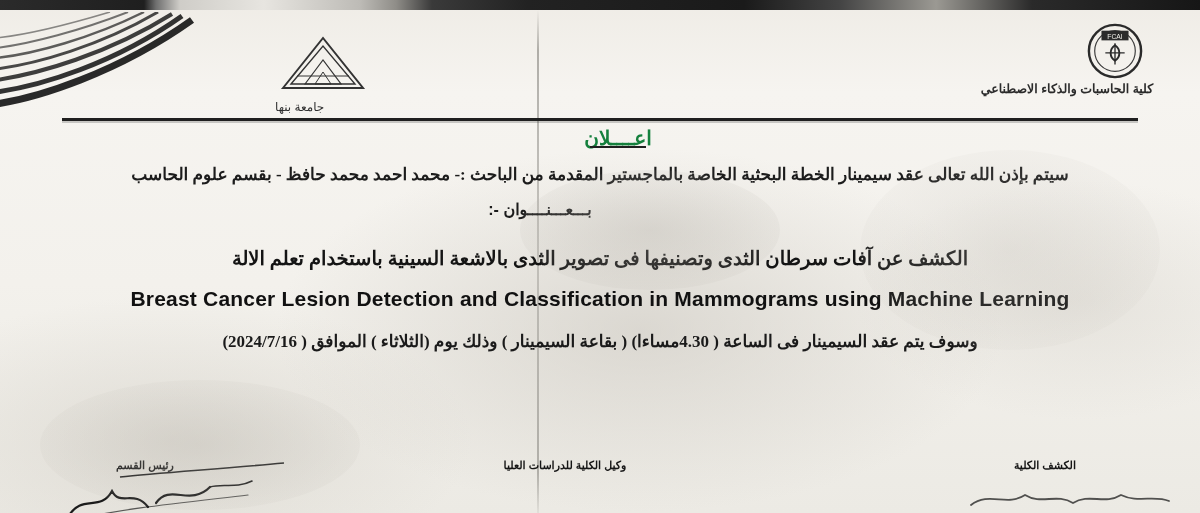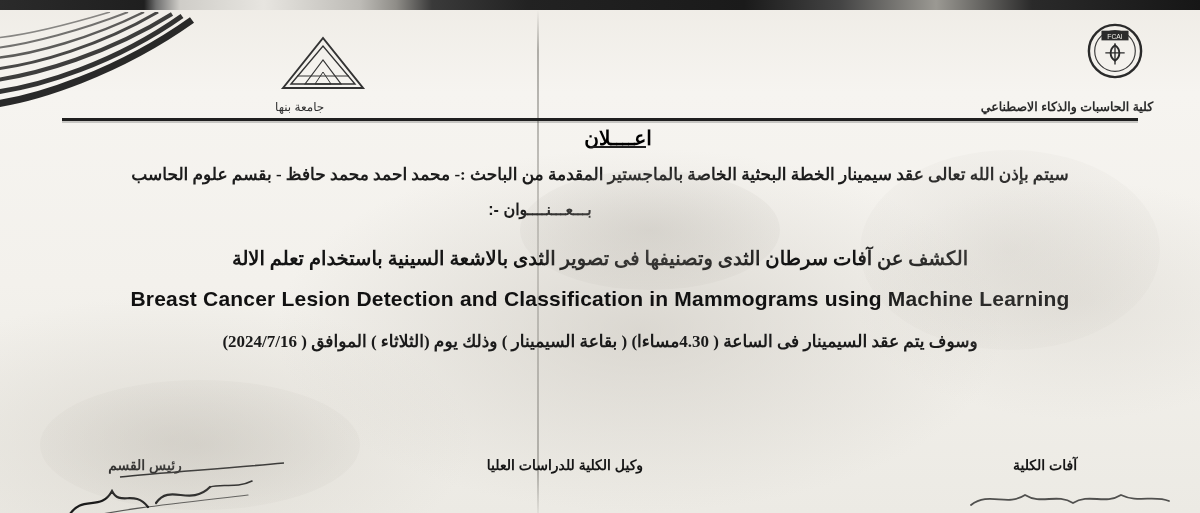--- a/index.html
+++ b/index.html
@@ -81,21 +81,21 @@
   .faculty-logo {
     position: absolute;
     right: 38px;
     top: 2px;
     width: 58px;
     height: 58px;
   }
   .faculty-lines {
     position: absolute;
     right: 0;
-    top: 80px;
+    top: 62px;
     width: 230px;
     text-align: center;
     direction: rtl;
   }
   .faculty-lines div {
     font-family: "Liberation Sans", sans-serif;
     font-size: 12.5px;
     font-weight: bold;
     color: #2b2b2b;
     line-height: 15px;
@@ -115,21 +115,21 @@
     position: absolute;
     left: 0; right: 0;
     top: 126px;
     direction: rtl;
   }
   .title-announce {
     text-align: center;
     font-family: "Liberation Sans", sans-serif;
     font-size: 20px;
     font-weight: bold;
-    color: #000000;
+    color: #15803d;
     letter-spacing: 2px;
     position: relative;
     height: 30px;
     padding-left: 36px;
   }
   .title-announce span {
     position: relative;
     display: inline-block;
   }
   .title-announce span::after {
@@ -199,21 +199,21 @@
   }
   .sign-col {
     position: absolute;
     text-align: center;
     font-family: "Liberation Sans", sans-serif;
     font-weight: bold;
     color: #161616;
     direction: rtl;
   }
   .sign-col .role {
-    font-size: 14px;
+    font-size: 11px;
     line-height: 20px;
   }
   .sign-col .name {
     font-size: 14px;
     margin-top: 8px;
     color: #1a1a1a;
   }
   .sign-head {
     right: 960px;
     width: 190px;
@@ -307,21 +307,21 @@
   <div class="sign-row">
     <div class="sign-col sign-head">
       <div class="role">رئيس القسم</div>
       <div class="name"></div>
     </div>
     <div class="sign-col sign-vice">
       <div class="role">وكيل الكلية للدراسات العليا</div>
       <div class="name"></div>
     </div>
     <div class="sign-col sign-dean">
-      <div class="role">آفات الكلية</div>
+      <div class="role">الكشف الكلية</div>
       <div class="name"></div>
     </div>
 
     <svg class="scribble" style="left:60px; top:18px; width:200px; height:48px;" viewBox="0 0 200 48">
       <g fill="none" stroke="#1b1b1b" stroke-width="2.2" stroke-linecap="round">
         <path d="M8,44 C22,20 40,40 52,18 C60,34 74,16 88,34"></path>
         <path d="M96,30 C110,10 130,34 150,14"></path>
         <path d="M150,14 C162,10 176,16 192,8" stroke-width="1.6"></path>
         <path d="M18,46 C60,36 120,30 188,22" stroke-width="1.2" opacity="0.7"></path>
       </g>

